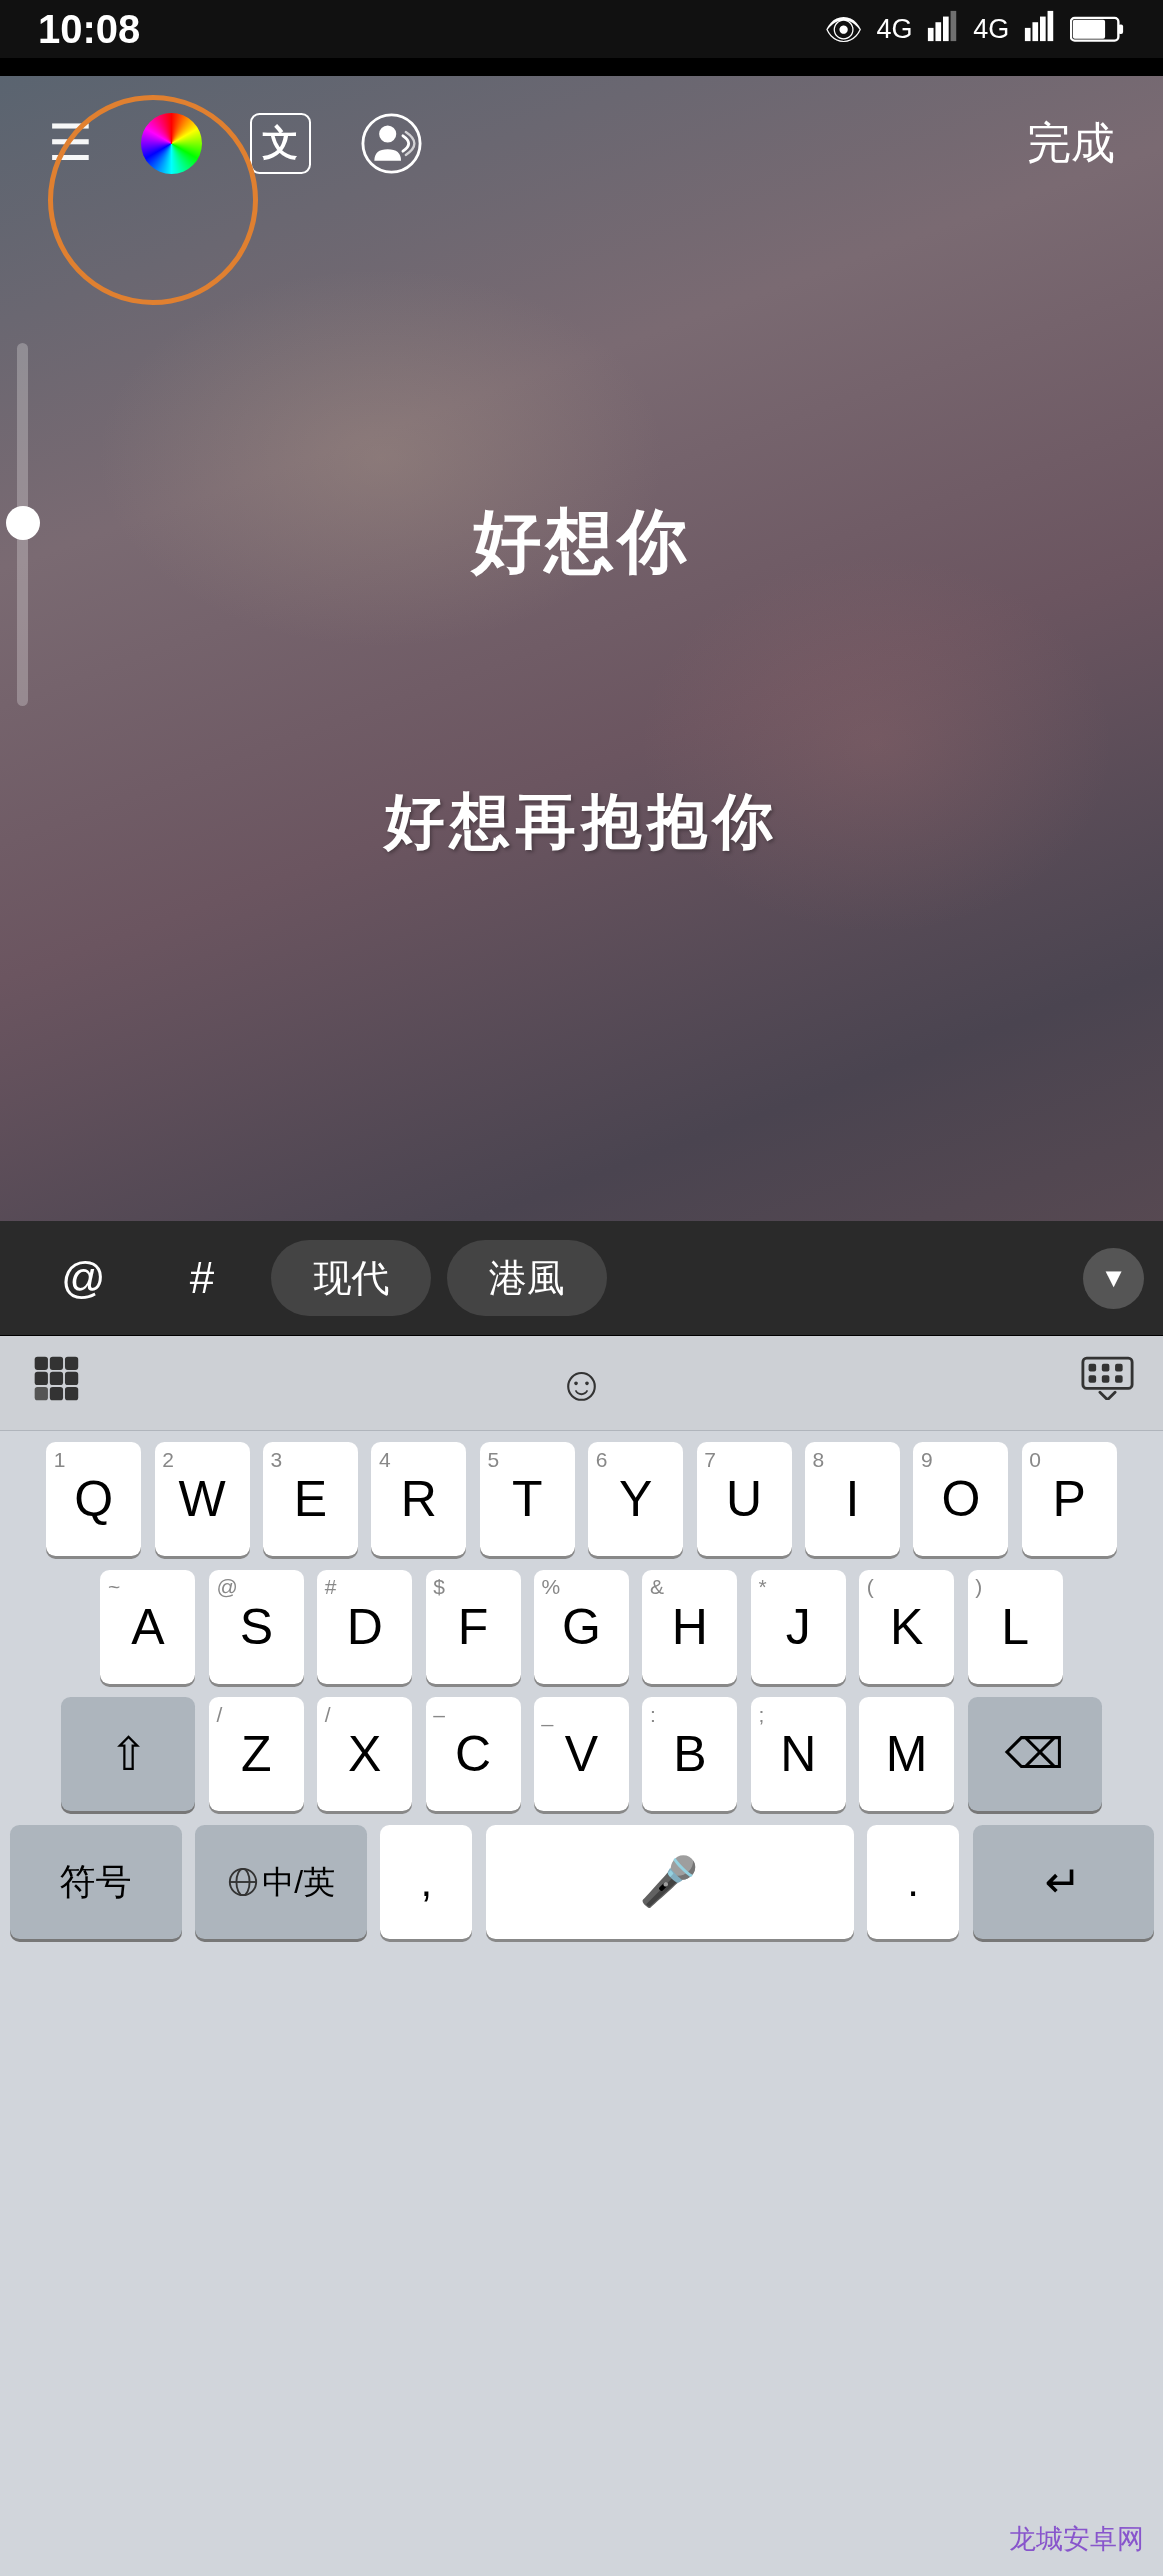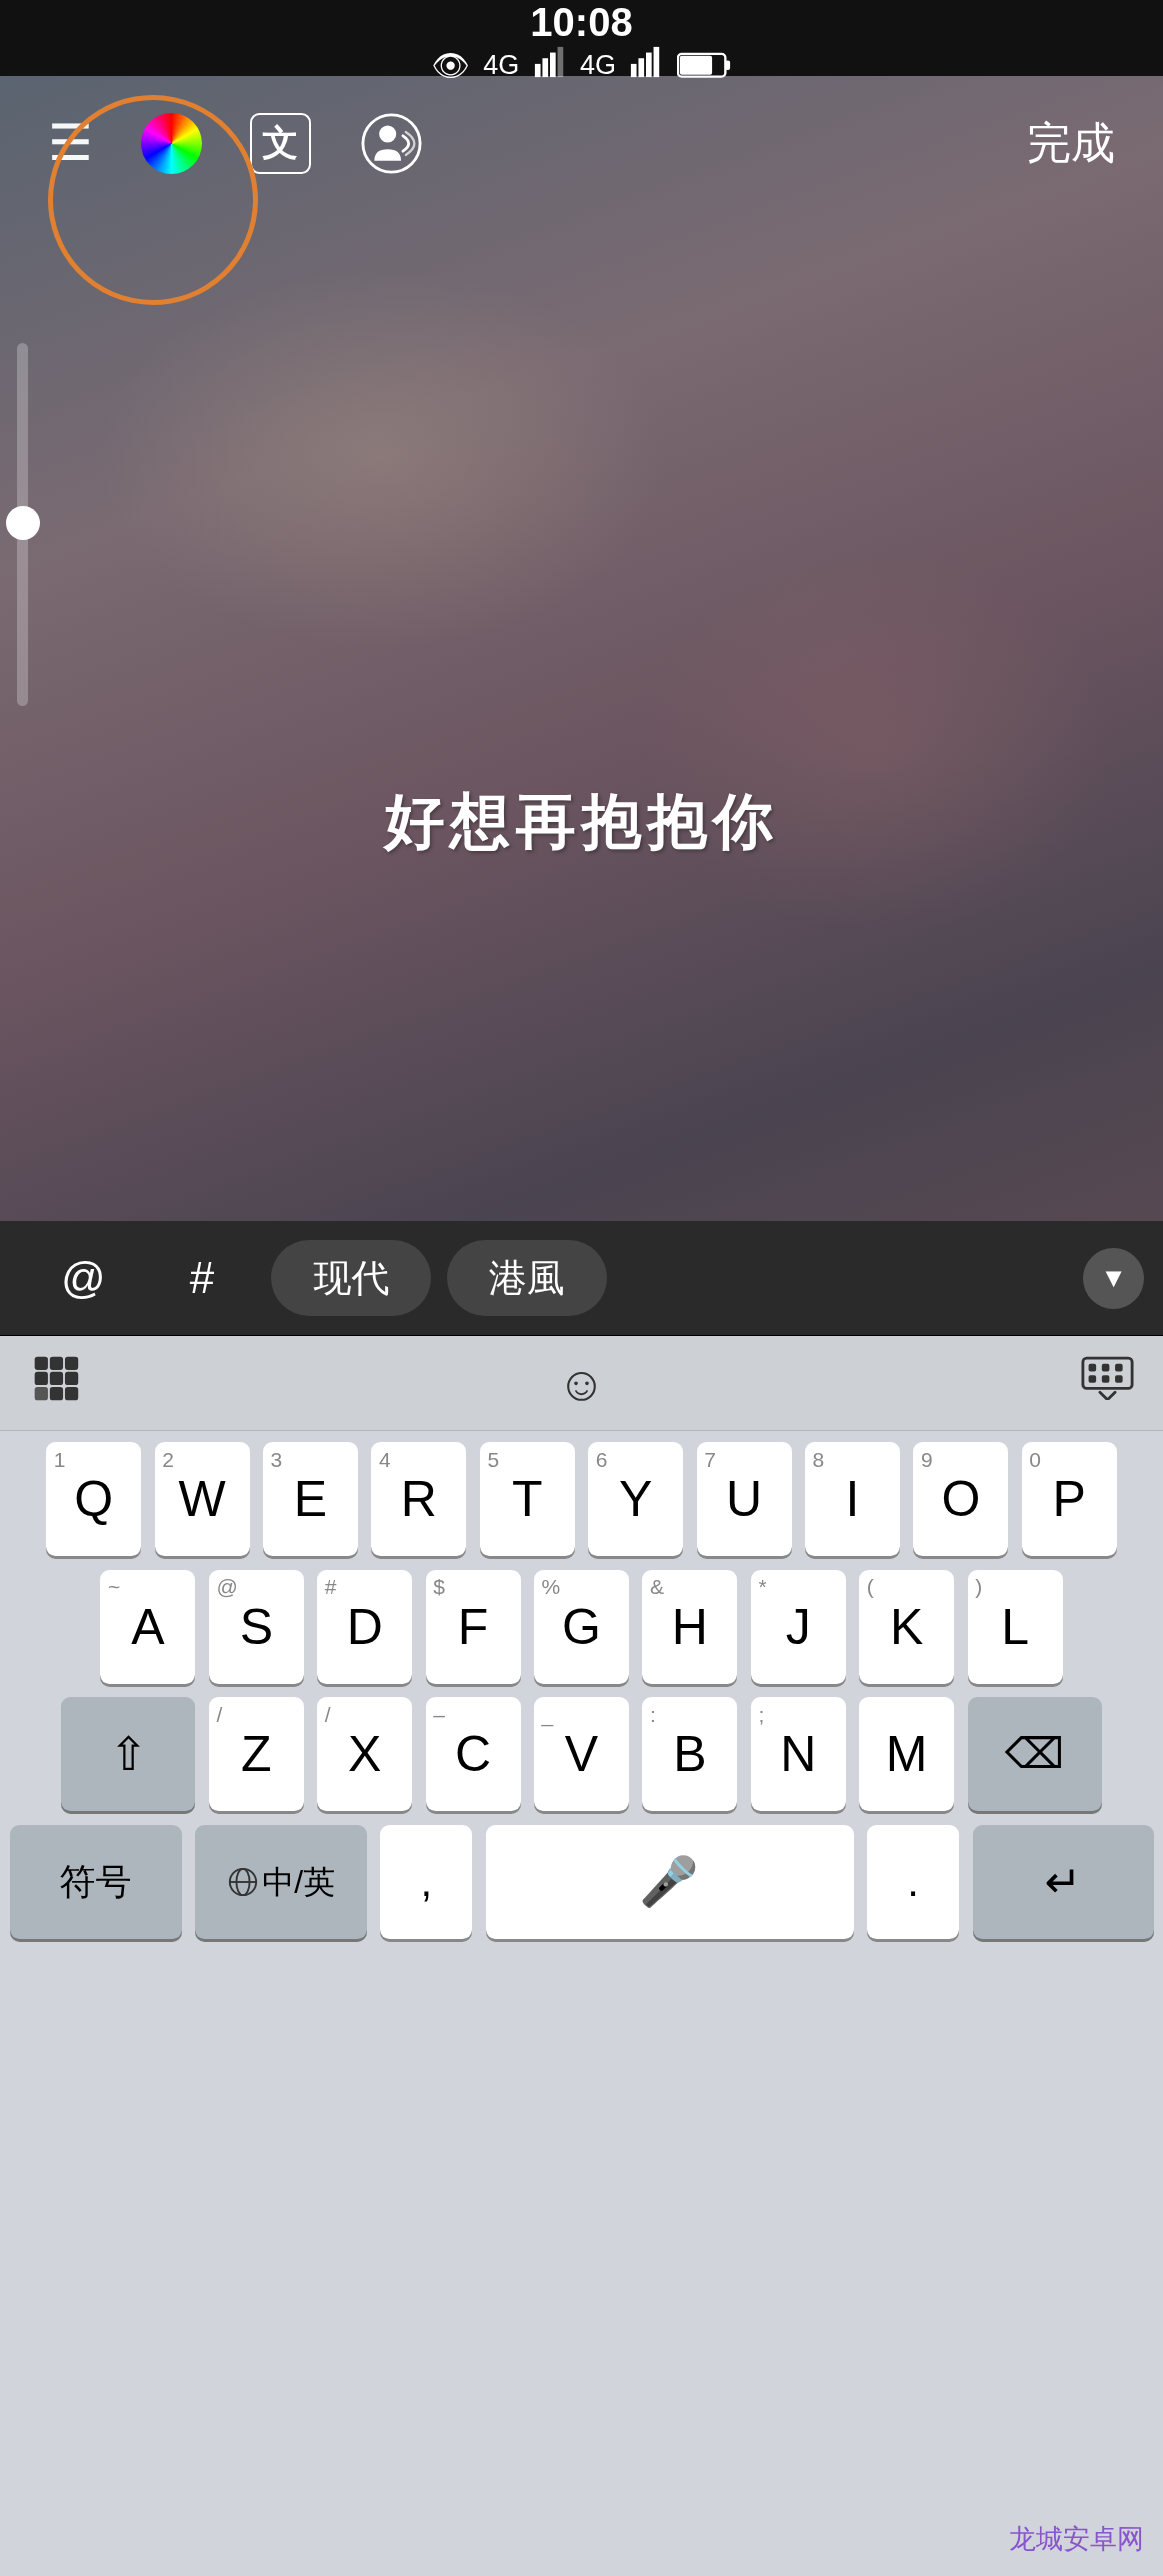--- a/index.html
+++ b/index.html
@@ -9,28 +9,27 @@
       height: 2576px;
       overflow: hidden;
       font-family: -apple-system, 'PingFang SC', 'Helvetica Neue', sans-serif;
       background: #000;
     }
 
     
     .status-bar {
       position: absolute;
       top: 0; left: 0; right: 0;
-      height: 76px;
+      height: 58px;
       background: #111;
       display: flex;
       align-items: center;
       justify-content: space-between;
       padding: 0 38px;
       z-index: 100;
-      flex-direction: column;
     }
     .status-time {
       color: #fff;
       font-size: 40px;
       font-weight: 600;
     }
     .status-icons {
       display: flex;
       align-items: center;
       gap: 13.4px;
@@ -434,20 +433,23 @@
     </div>
     <span class="toolbar-right">完成</span>
   </div>
 
   <div class="circle-annotation"></div>
 
   <div class="vertical-slider">
     <div class="slider-handle"></div>
   </div>
 
+  <div class="main-text">
+    <span>好想你</span>
+  </div>
 
   <div class="subtitle-text">
     <span>好想再抱抱你</span>
   </div>
 
 </div>
 
 <div class="font-tabs-area">
   <div class="font-tab at">
     <span>@</span>

